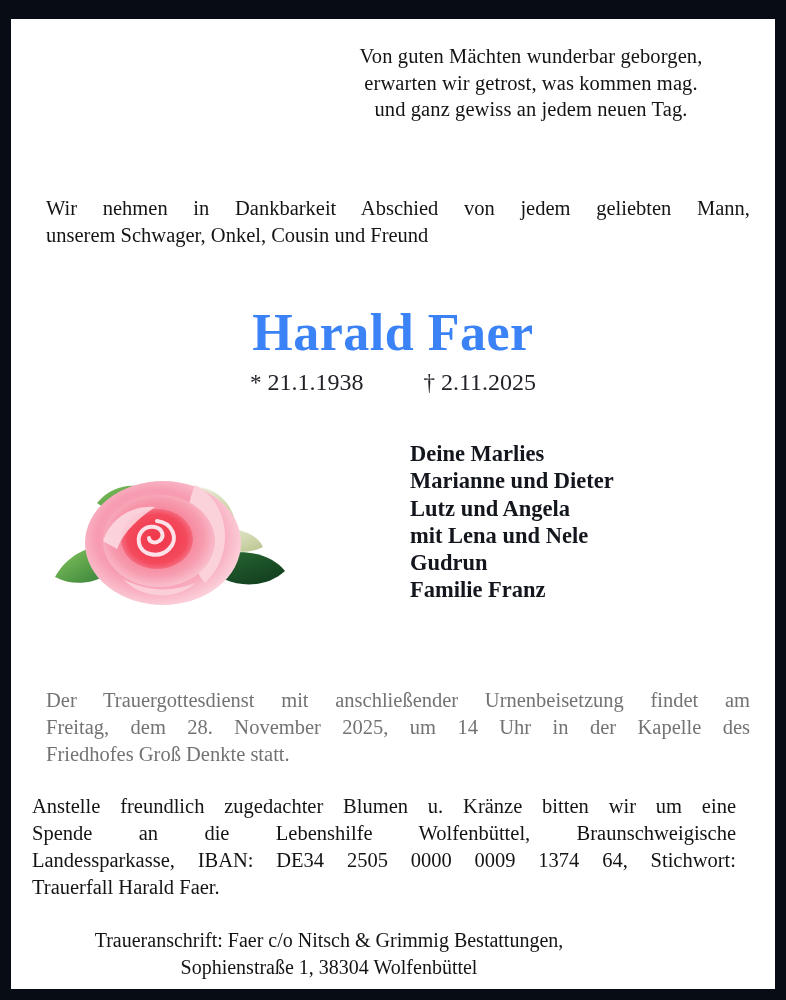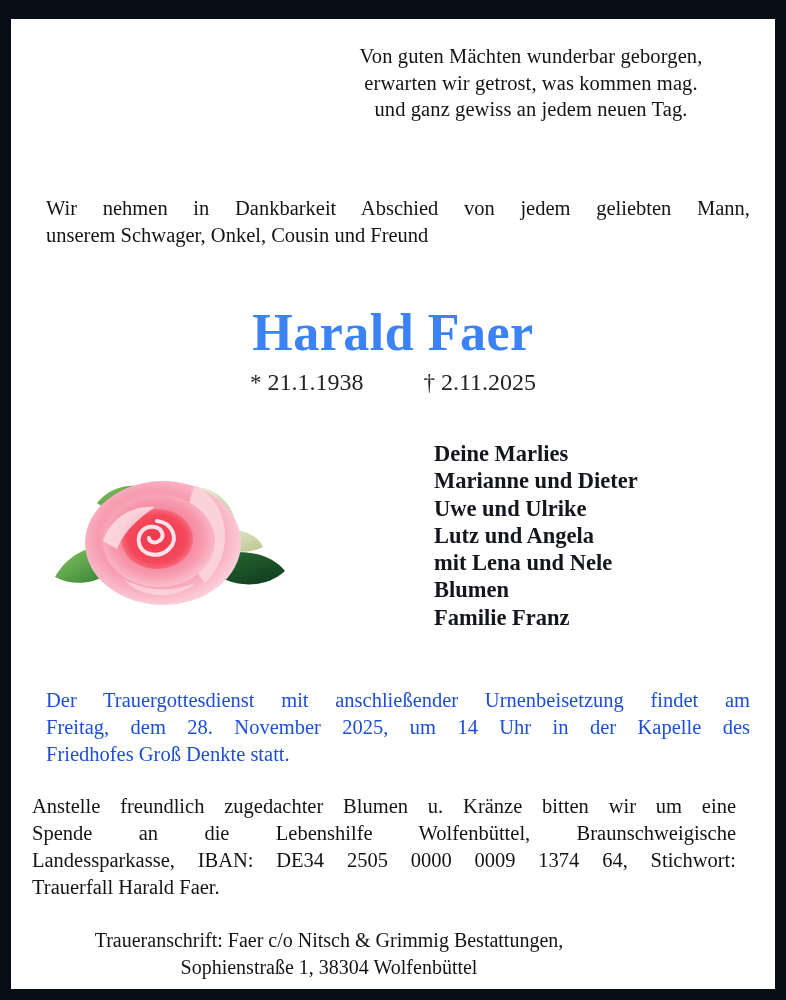--- a/index.html
+++ b/index.html
@@ -106,29 +106,29 @@
     position: absolute;
     left: 399px;
     top: 421px;
     width: 330px;
     color: #13161d;
     font-weight: 700;
     font-size: 22.5px;
     line-height: 27.3px;
     text-align: left;
   }
-  #survivors-block .survivor-line { display: block; white-space: nowrap; margin-left: 24px; }
+  #survivors-block .survivor-line { display: block; white-space: nowrap; }
 
   
   #service-block {
     position: absolute;
     left: 35px;
     top: 668px;
     width: 704px;
-    color: #1d4ed8;
+    color: #737373;
     font-size: 20.5px;
     line-height: 27px;
   }
   #service-block .body-line { display: block; }
   #service-block .body-line.justified {
     text-align: justify;
     text-align-last: justify;
   }
 
   
@@ -228,24 +228,23 @@
         <ellipse cx="112" cy="80" rx="36" ry="30" fill="url(#gCore)"></ellipse>
         <path d="M112 62 C128 64 134 80 124 90 C114 100 96 96 94 84 C92 74 100 66 110 68 C118 70 120 78 114 82 C110 85 104 83 104 79" fill="none" stroke="#fde3e9" stroke-width="4" stroke-linecap="round"></path>
         <path d="M58 82 C66 58 88 46 110 48 C96 58 80 70 72 90 Z" fill="#fcdde5" opacity="0.85"></path>
         <path d="M78 120 C96 140 132 142 150 124 C128 134 100 132 78 120 Z" fill="#fbd2da" opacity="0.9"></path>
       </svg>
     </div>
 
     <div id="survivors-block">
       <span class="survivor-line">Deine Marlies</span>
       <span class="survivor-line">Marianne und Dieter</span>
-      <span class="survivor-line">Uwe und Ulrike</span>
       <span class="survivor-line">Lutz und Angela</span>
       <span class="survivor-line">mit Lena und Nele</span>
-      <span class="survivor-line">Blumen</span>
+      <span class="survivor-line">Gudrun</span>
       <span class="survivor-line">Familie Franz</span>
     </div>
 
     <div id="service-block">
       <span class="body-line justified">Der Trauergottesdienst mit anschließender Urnenbeisetzung findet am</span>
       <span class="body-line justified">Freitag, dem 28. November 2025, um 14 Uhr in der Kapelle des</span>
       <span class="body-line">Friedhofes Groß Denkte statt.</span>
     </div>
 
     <div id="donation-block">

